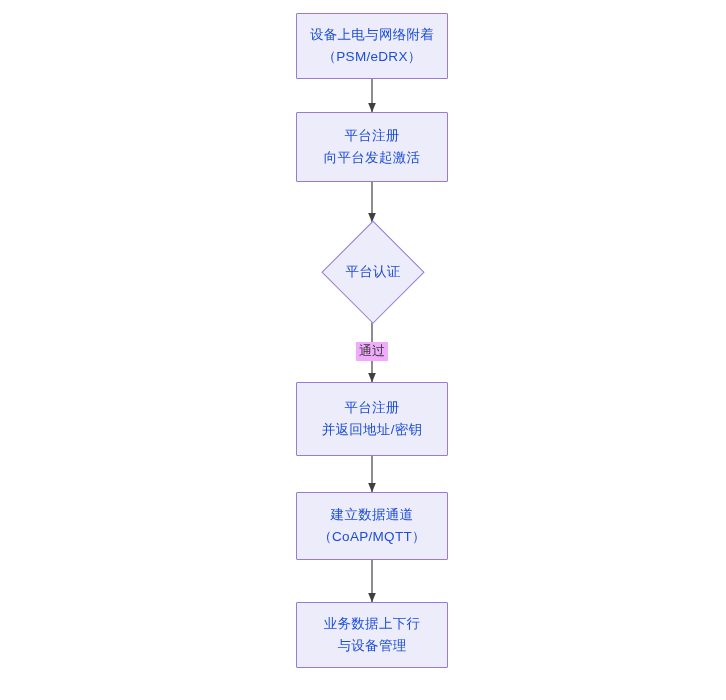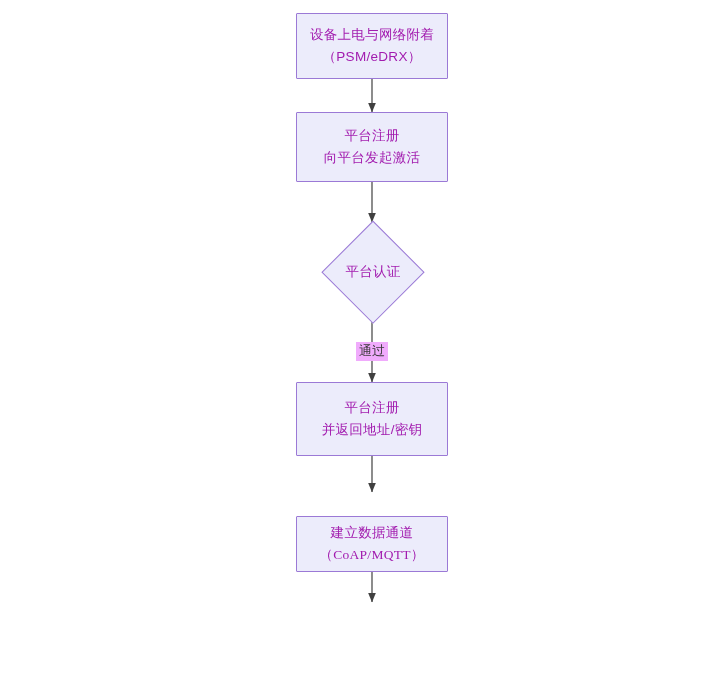--- a/index.html
+++ b/index.html
@@ -33,21 +33,21 @@
     pointer-events: none;
   }
 
   .node {
     position: absolute;
     box-sizing: border-box;
     display: flex;
     align-items: center;
     justify-content: center;
     text-align: center;
-    color: #a21caf;
+    color: #1d4ed8;
     font-size: 13.5px;
     line-height: 1.62;
     letter-spacing: 0.3px;
   }
 
   .node-process {
     background: #ececfb;
     border: 1.6px solid #9b79d6;
     border-radius: 1px;
   }
@@ -132,23 +132,27 @@
 并返回地址/密钥</span>
   </div>
 
   <div class="node node-decision" style="left: 323px; top: 222px; width: 100px; height: 100px;">
     <span class="diamond-shape">
       <span class="diamond-fill"></span>
     </span>
     <span class="node-label diamond-text">平台认证</span>
   </div>
 
-  <div class="node node-process" style="left: 296px; top: 516px; width: 152px; height: 56px; font-family: Liberation Serif, serif;">
+  <div class="node node-process" style="left: 296px; top: 492px; width: 152px; height: 68px;">
     <span class="node-label">建立数据通道
 （CoAP/MQTT）</span>
   </div>
 
+  <div class="node node-process" style="left: 296px; top: 602px; width: 152px; height: 66px;">
+    <span class="node-label">业务数据上下行
+与设备管理</span>
+  </div>
 
   <div class="edge-label" style="left: 372px; top: 342px;">
     <span>通过</span>
   </div>
 
 </div>
 
 </body></html>

